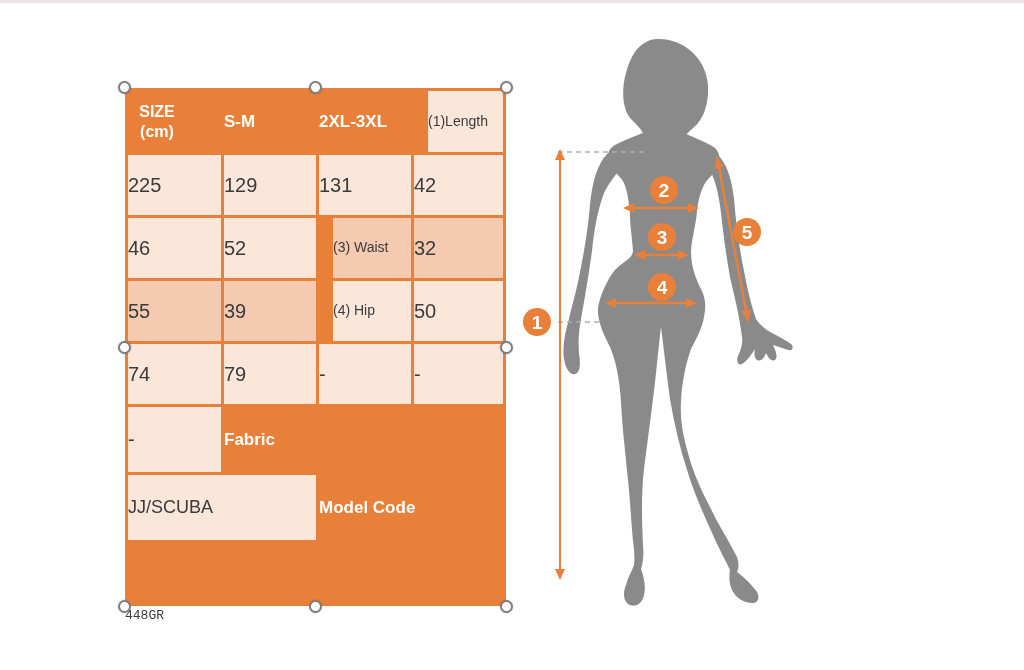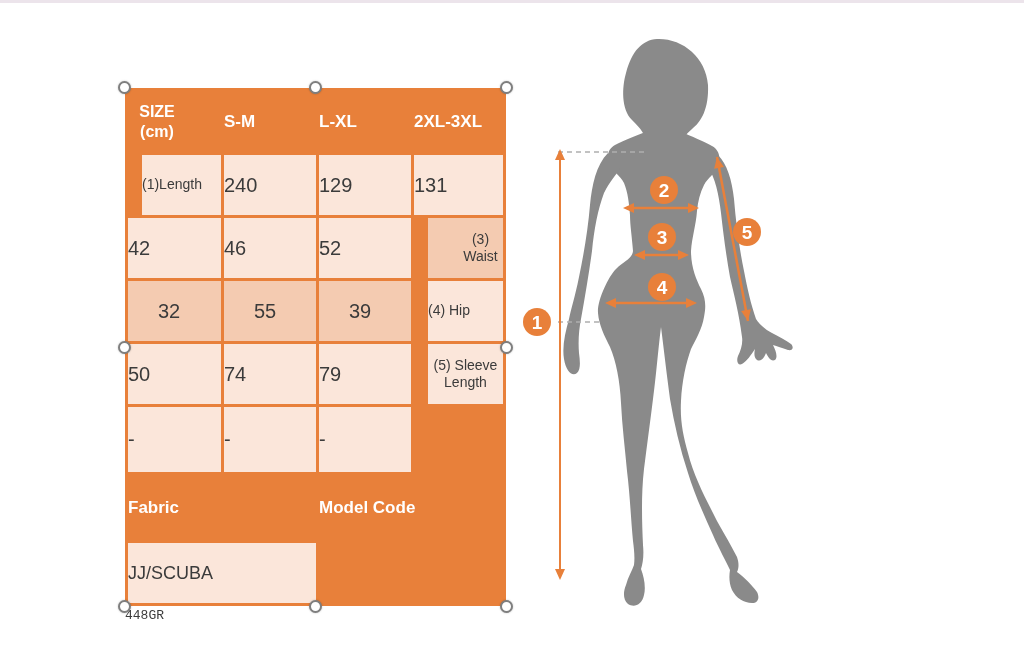--- a/index.html
+++ b/index.html
@@ -15,21 +15,21 @@
 
   
   .table-wrap{position:absolute;left:125px;top:88px;width:381px;height:518px;}
   .grid{display:grid;width:381px;height:518px;
     grid-template-columns:93px 92px 92px 89px;
     grid-template-rows:61px 60px 60px 60px 60px 65px 65px 60px;
     gap:3px;padding:3px;background:var(--orange);}
   .cell{display:flex;align-items:center;justify-content:flex-start;text-align:center;
     background:var(--row_light);}
   .cell.head{background:var(--orange);color:#fff;font-weight:bold;font-size:17px;}
-  .cell.dark{background:var(--row_dark);padding-left:30px;}
+  .cell.dark{background:var(--row_dark);}
   .cell.lbl{font-size:14px;line-height:1.25;margin-left:14px;}
   .cell.lbl span{display:inline-block;max-width:78px;}
   .cell.val{font-size:20px;}
   .size-head span{display:inline-block;width:58px;font-size:16px;line-height:1.2;}
   .span2{grid-column:span 2;}
   .cell.footval{font-size:18px;}
 
   .handle{position:absolute;width:13px;height:13px;border-radius:50%;background:#fff;
     border:2px solid var(--handle_ring);box-shadow:0 0 2px rgba(0,0,0,.25);z-index:5;}
   .h-tl{left:-7px;top:-7px;} .h-tm{left:calc(50% - 6.5px);top:-7px;} .h-tr{right:-7px;top:-7px;}
@@ -56,27 +56,26 @@
 <div class="canvas">
   <div class="top-strip"></div>
 
   <div class="table-wrap">
     <div class="grid">
 
       <div class="cell head size-head">
           <span>SIZE (cm)</span>
         </div>
       <div class="cell head">S-M</div>
-      <div class="cell head">L-XL</div>
       <div class="cell head">2XL-3XL</div>
 
       <div class="cell lbl">
           <span>(1)Length</span>
         </div>
-      <div class="cell val">240</div>
+      <div class="cell val">225</div>
       <div class="cell val">129</div>
       <div class="cell val">131</div>
 
       <div class="cell val">42</div>
       <div class="cell val">46</div>
       <div class="cell val">52</div>
 
       <div class="cell lbl dark">
           <span>(3) Waist</span>
         </div>
@@ -84,31 +83,28 @@
       <div class="cell val dark">55</div>
       <div class="cell val dark">39</div>
 
       <div class="cell lbl">
           <span>(4) Hip</span>
         </div>
       <div class="cell val">50</div>
       <div class="cell val">74</div>
       <div class="cell val">79</div>
 
-      <div class="cell lbl">
-          <span>(5) Sleeve Length</span>
-        </div>
       <div class="cell val">-</div>
       <div class="cell val">-</div>
       <div class="cell val">-</div>
 
       <div class="cell head span2">Fabric</div>
+      <div class="cell footval span2">JJ/SCUBA</div>
+
       <div class="cell head span2">Model Code</div>
-
-      <div class="cell footval span2">JJ/SCUBA</div>
     </div>
 
     <div class="handle h-tl"></div>
     <div class="handle h-tm"></div>
     <div class="handle h-tr"></div>
     <div class="handle h-ml"></div>
     <div class="handle h-mr"></div>
     <div class="handle h-bl"></div>
     <div class="handle h-bm"></div>
     <div class="handle h-br"></div>

